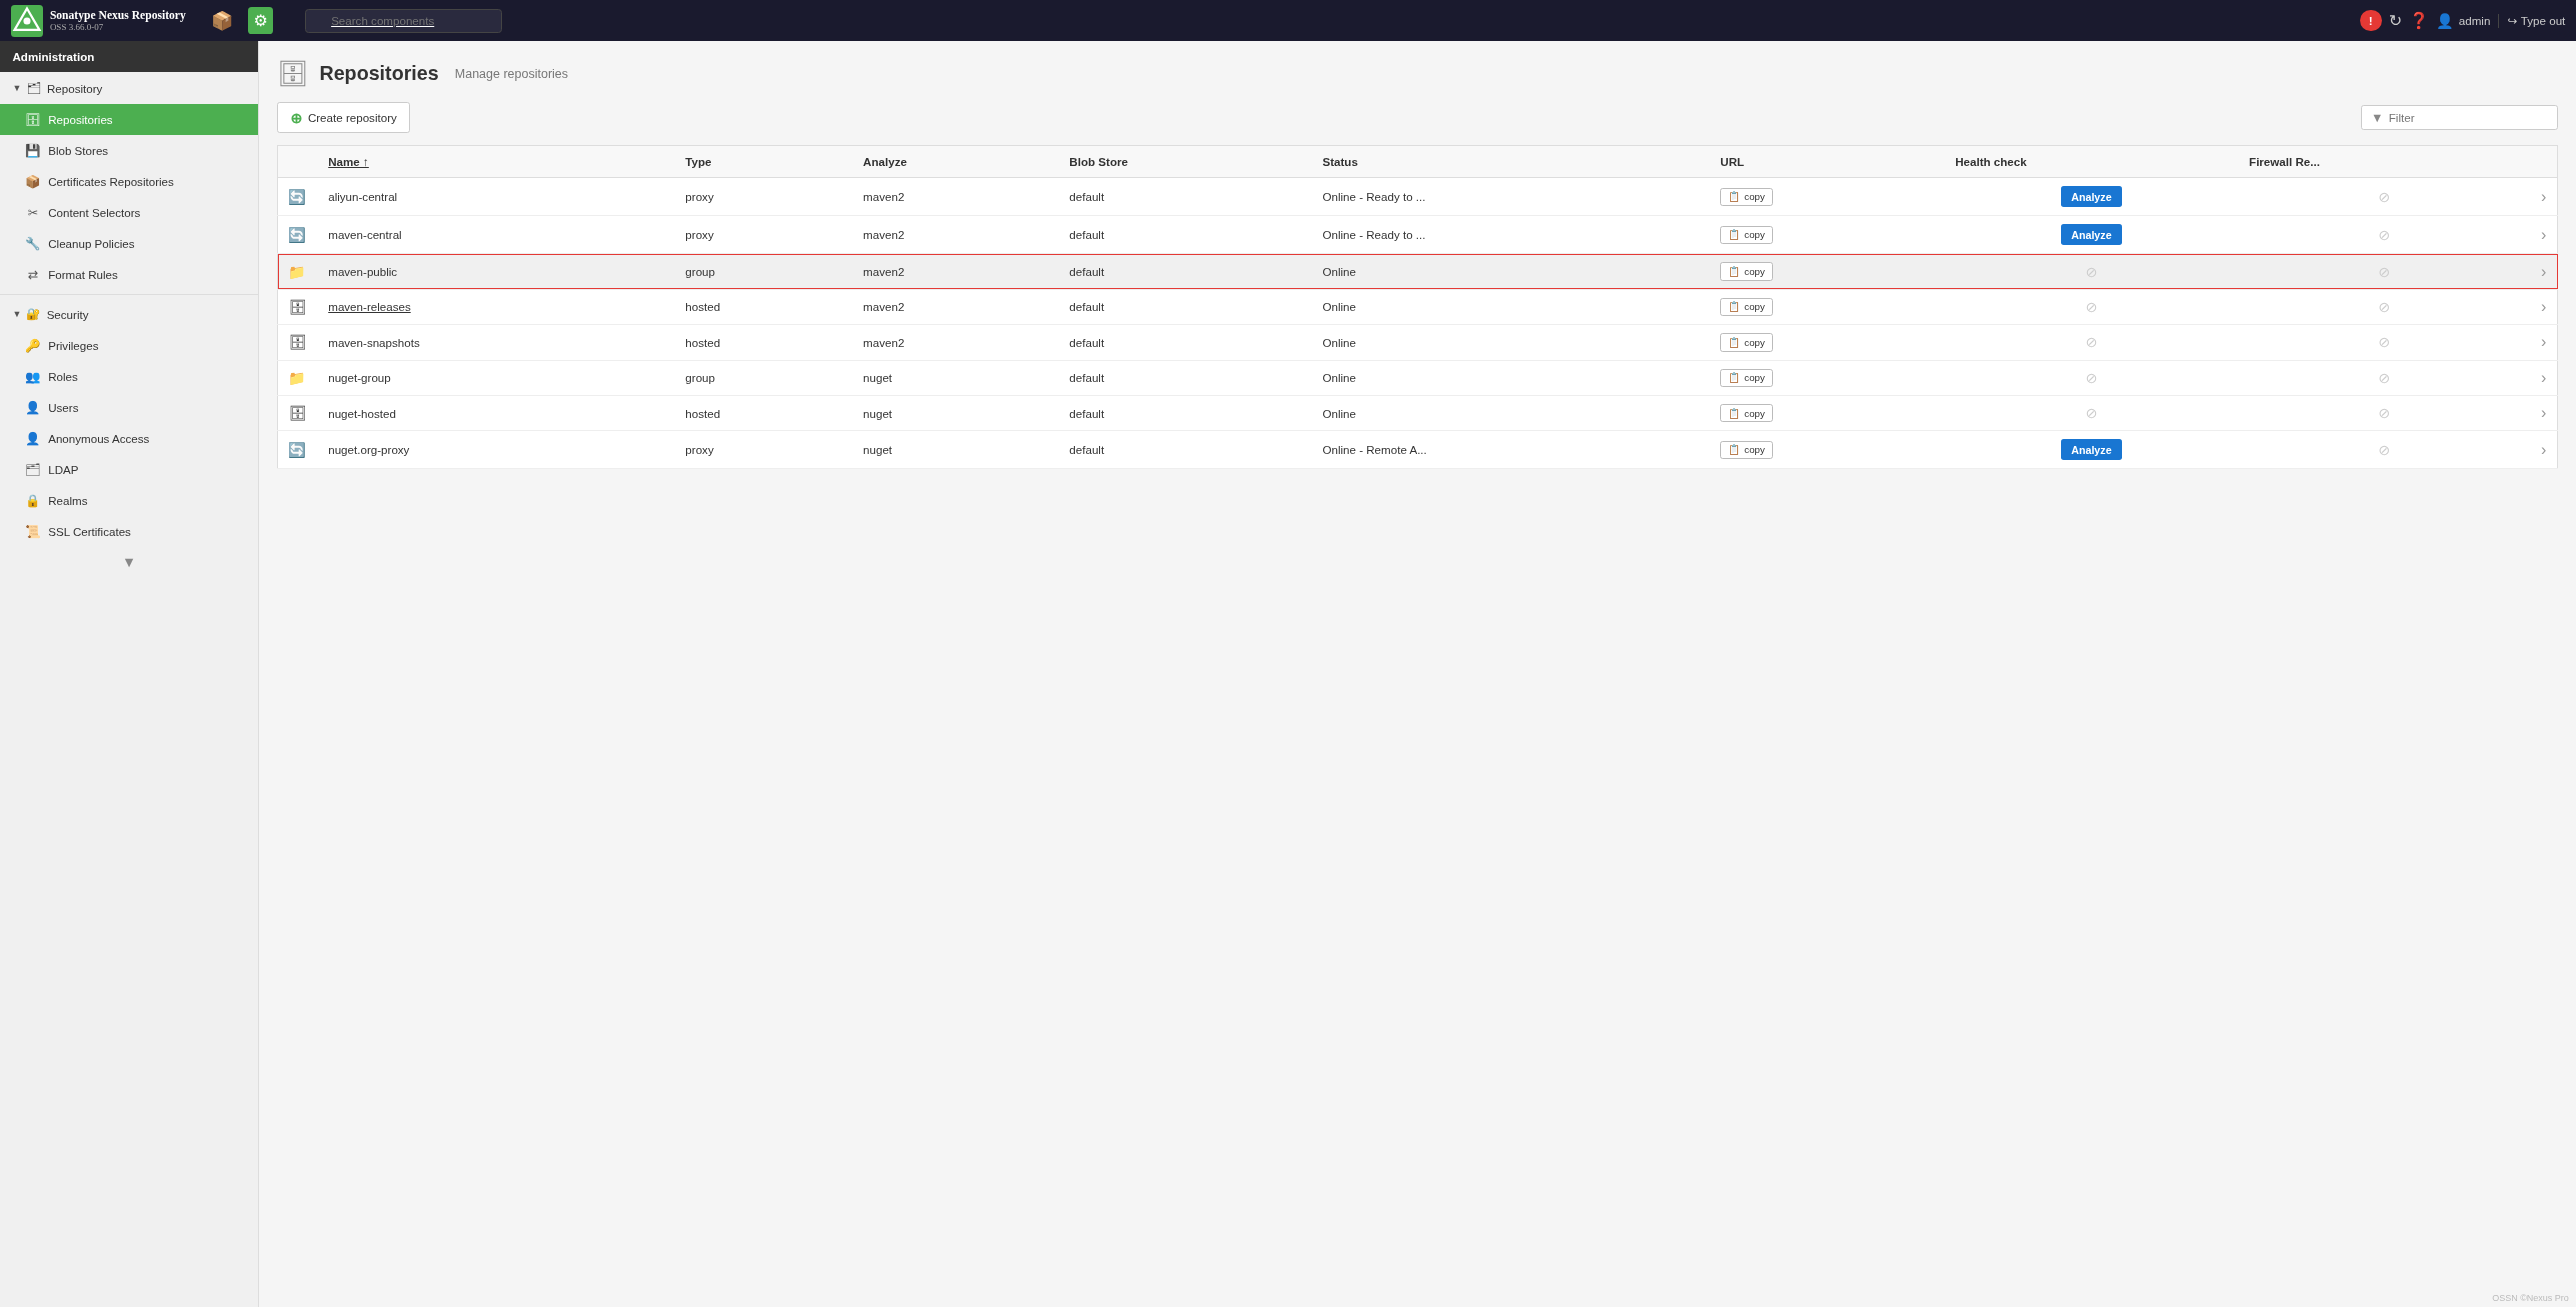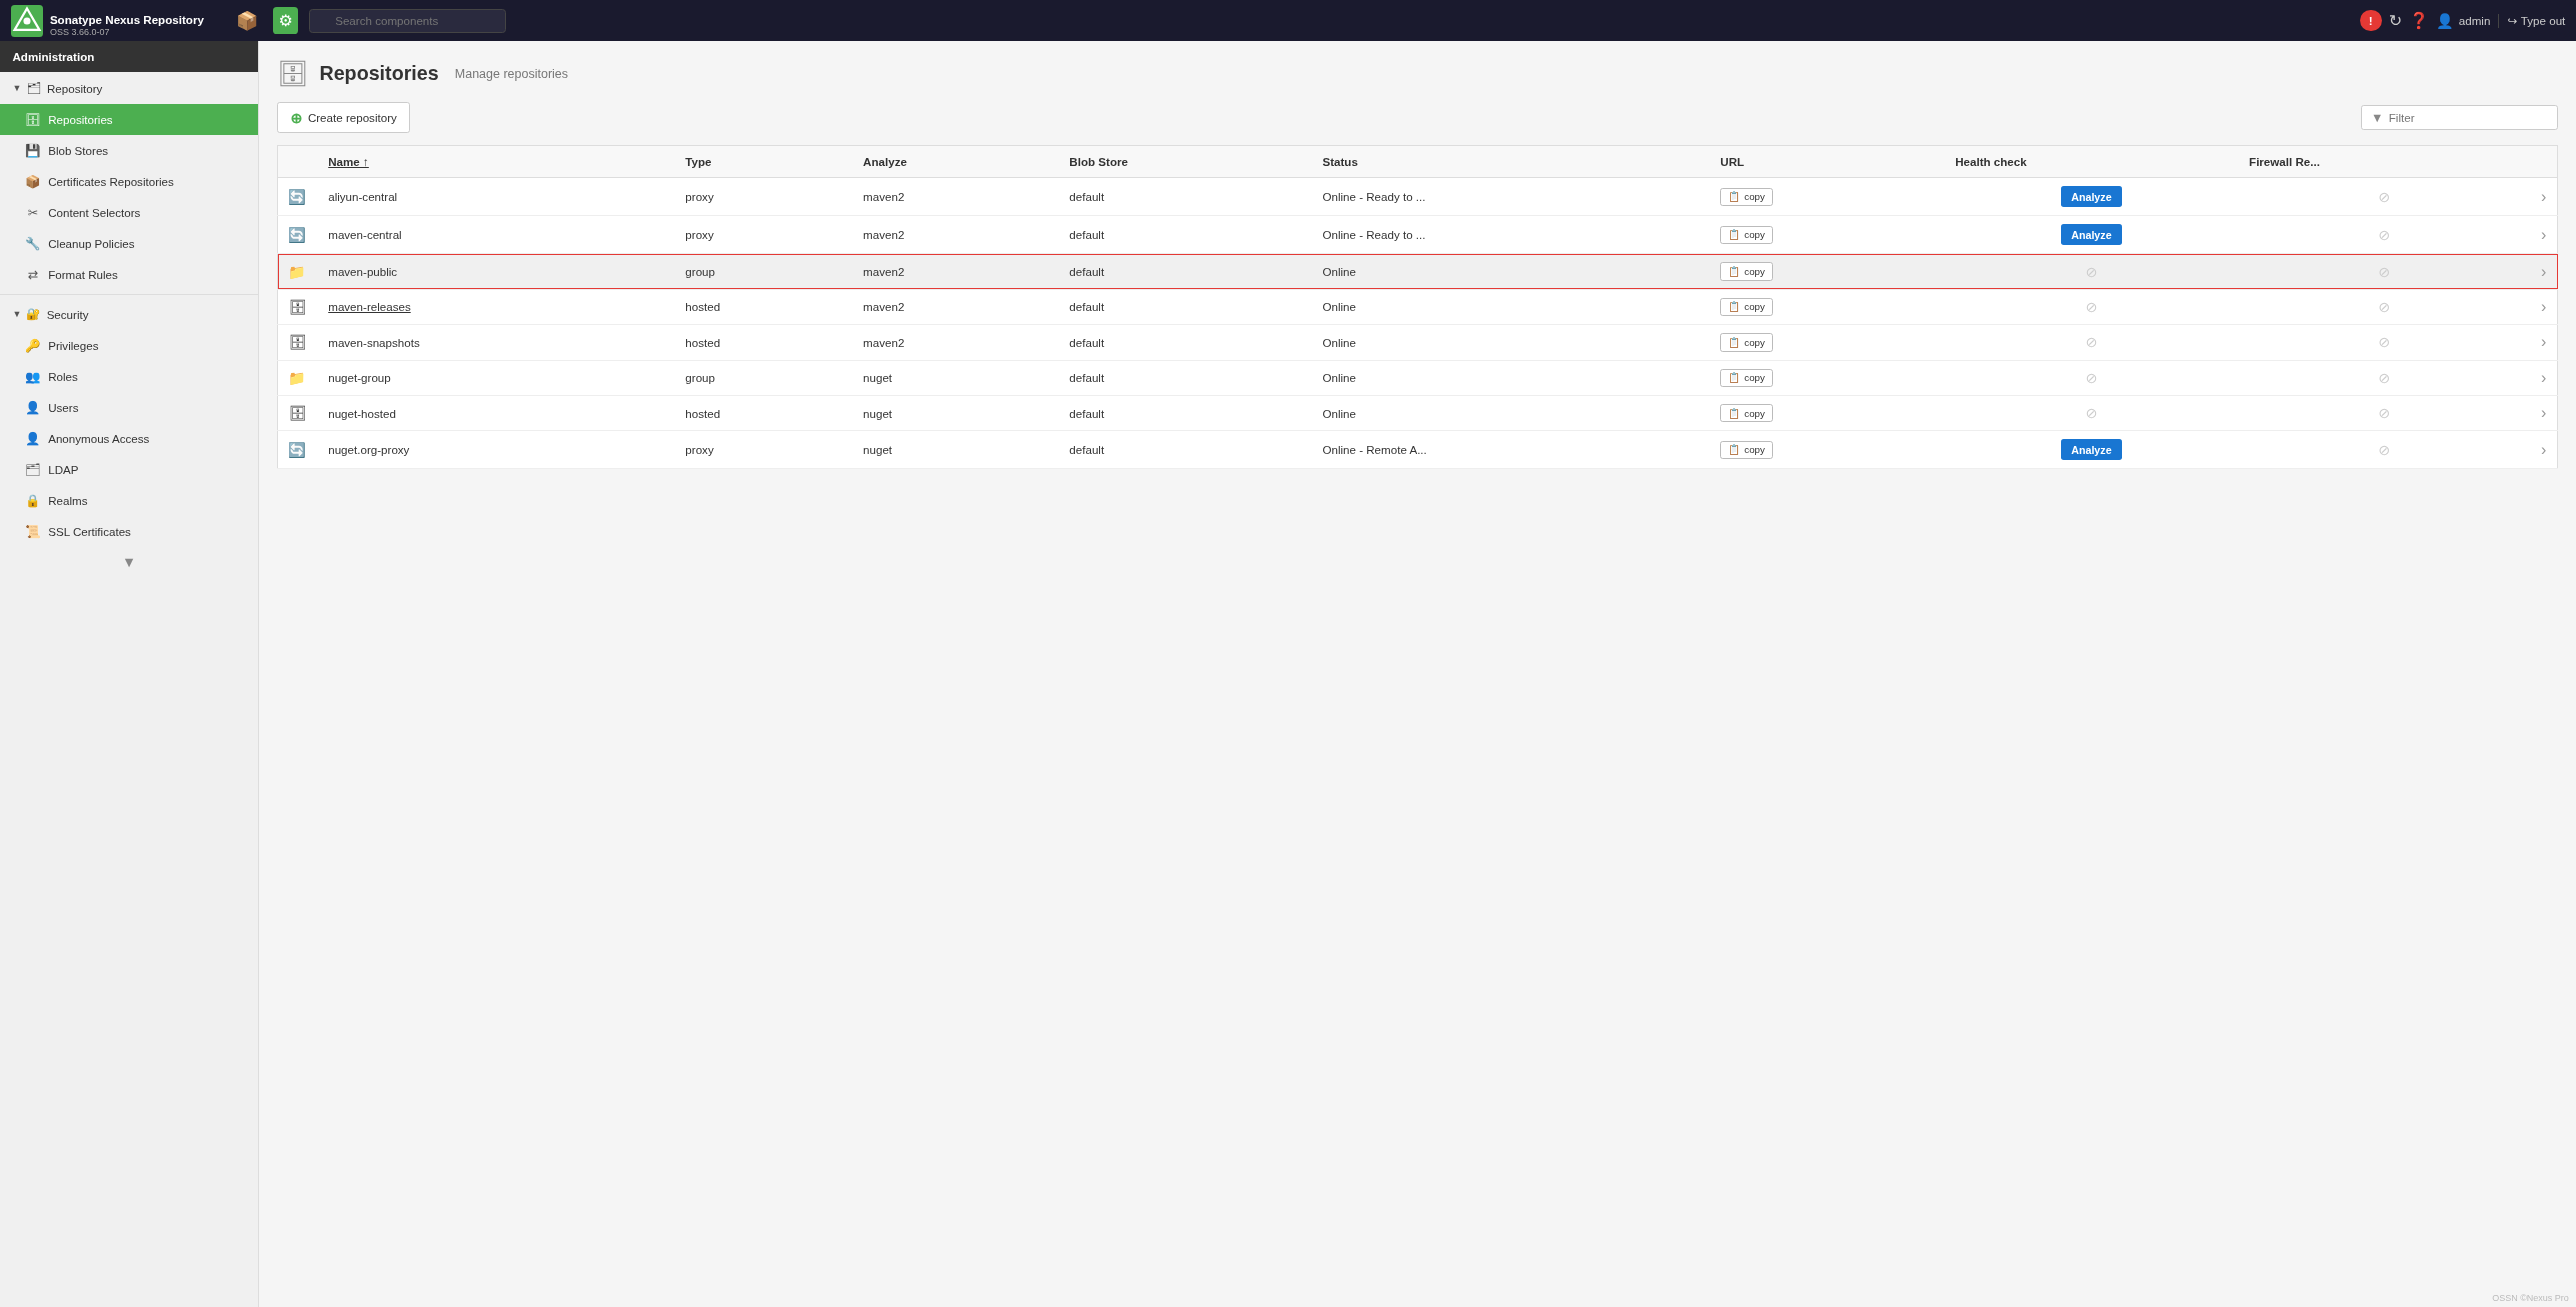--- a/index.html
+++ b/index.html
@@ -11,23 +11,24 @@
       color: #fff;
       height: 41px;
       display: flex;
       align-items: center;
       padding: 0 10.7px;
       gap: 9px;
       flex-shrink: 0;
     }
     .topnav-brand {
       display: flex;
-      align-items: flex-end;
+      align-items: center;
       gap: 7.2px;
-      margin-right: 18px;
+      margin-right: 11px;
+      font-family: Liberation Serif, serif;
     }
     .topnav-brand-logo {
       width: 32px;
       height: 32px;
     }
     .topnav-brand-text { display: flex; flex-direction: column; }
     .topnav-brand-name { font-size: 11.6px; font-weight: bold; color: #fff; line-height: 1.2; }
     .topnav-brand-version { font-size: 9px; color: #aaa; }
     .topnav-icon-btn {
       background: none;
@@ -53,21 +54,22 @@
       padding: 4.5px 9px 4.5px 25px;
       color: #ccc;
       font-size: 11.6px;
       width: 197px;
       position: relative;
     }
     .search-wrapper {
       position: relative;
       display: flex;
       align-items: flex-start;
-      margin-left: 2px;
+      margin-left: 23px;
+      text-decoration: underline;
     }
     .search-icon-pos {
       position: absolute;
       left: 7.2px;
       color: #888;
       font-size: 12.5px;
       pointer-events: none;
     }
     .topnav-spacer { flex: 1; }
     .topnav-right { display: flex; align-items: center; gap: 7.2px; }

